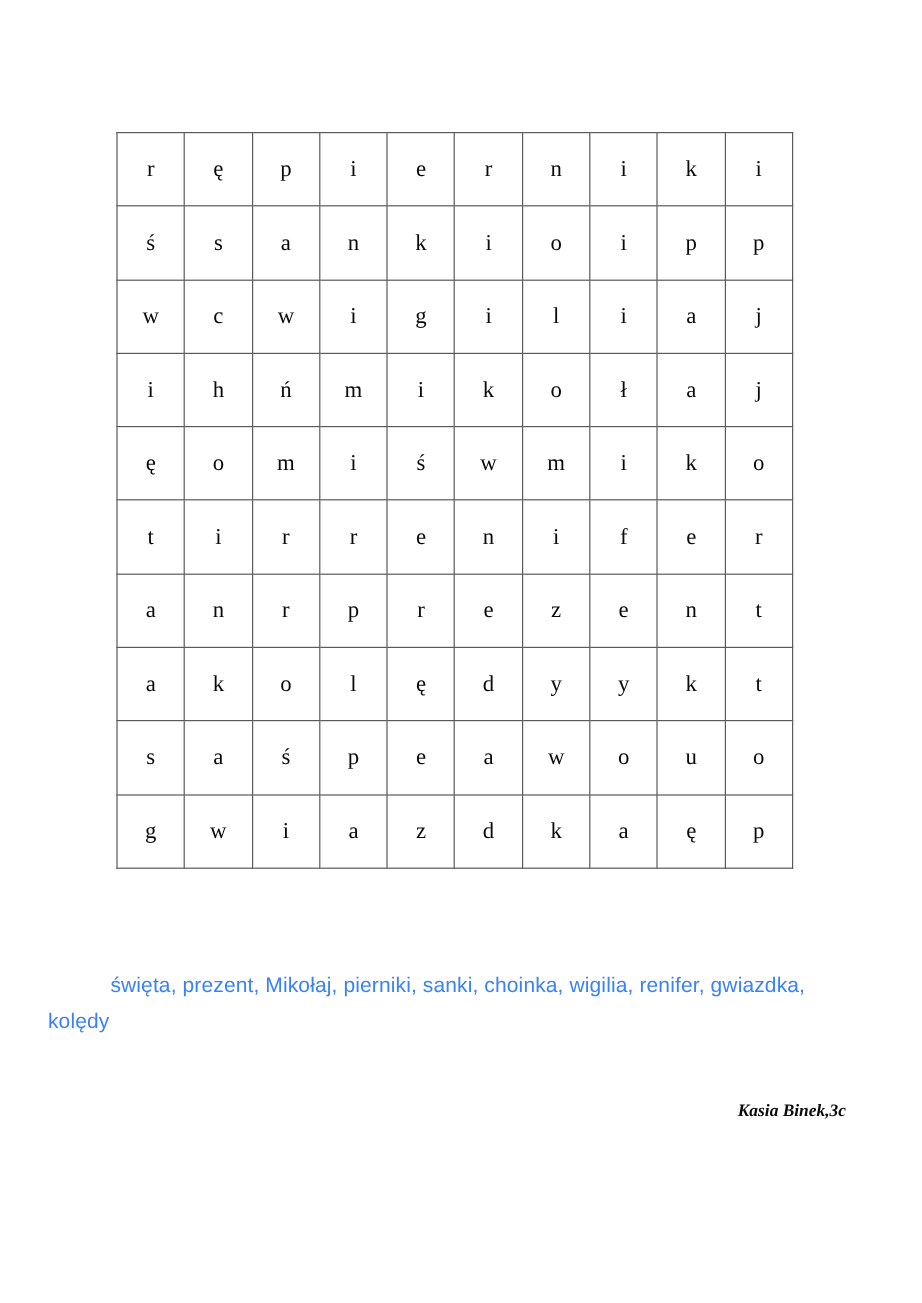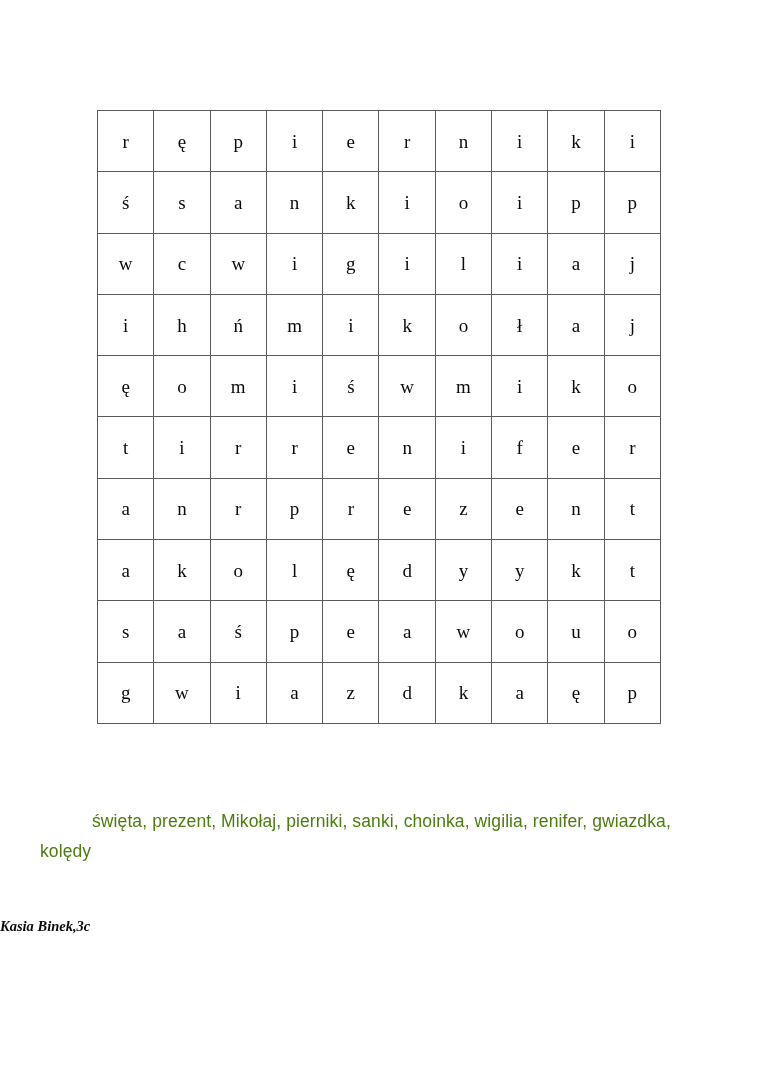--- a/index.html
+++ b/index.html
@@ -53,31 +53,32 @@
 
   
   .wordlist {
     position: absolute;
     left: 40px;
     top: 806px;
     width: 680px;
     font-family: "Liberation Sans", sans-serif;
     font-size: 17.5px;
     line-height: 1.72;
-    color: #4d7c0f;
+    color: #3b82f6;
     text-indent: 52px;
     letter-spacing: 0.1px;
   }
 
   
   .signature {
     position: absolute;
     left: 0;
     top: 918px;
     width: 705px;
+    text-align: right;
     font-family: "Liberation Serif", serif;
     font-weight: bold;
     font-style: italic;
     font-size: 14.5px;
     color: #0a0a0a;
   }
 </style>
 </head>
 <body>
 

